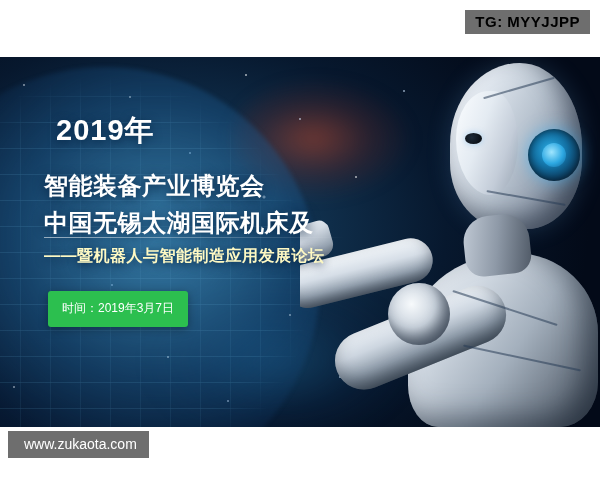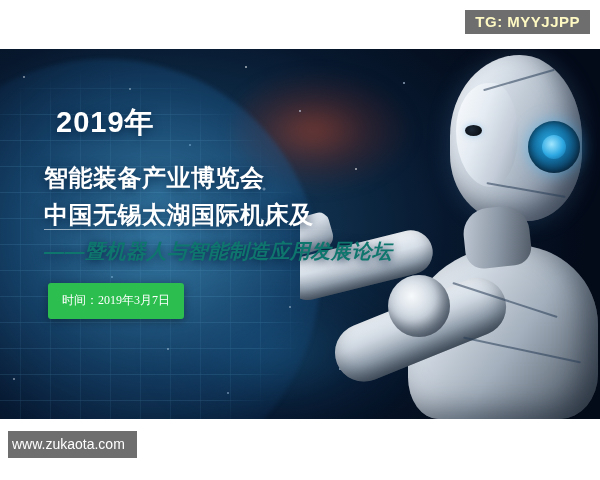--- a/index.html
+++ b/index.html
@@ -20,35 +20,35 @@
     background: #ffffff;
     overflow: hidden;
   }
 
   
   .tg-tag {
     position: absolute;
     top: 10px;
     right: 10px;
     background: #6e6e6e;
-    color: #fef9c3;
+    color: #000000;
     font-size: 15px;
     font-weight: bold;
     letter-spacing: 0.5px;
     padding: 4px 10px 5px 10px;
     line-height: 1;
     z-index: 40;
     font-family: "Liberation Sans", sans-serif;
   }
 
   
   .poster {
     position: absolute;
     left: 0;
-    top: 49px;
+    top: 57px;
     width: 600px;
     height: 370px;
     overflow: hidden;
     background: #030b1c;
   }
   
   .poster-bg {
     position: absolute;
     inset: 0;
     background:
@@ -282,61 +282,59 @@
     font-size: 24px;
     font-weight: bold;
     line-height: 37px;
     letter-spacing: 0.5px;
     text-shadow: 0 2px 12px rgba(0,25,55,0.85);
   }
   .p-sub {
     position: absolute;
     left: 44px;
     top: 189px;
-    color: #0f766e;
-    font-size: 20px;
+    color: #fef9c3;
+    font-size: 16px;
     font-weight: bold;
     letter-spacing: 0.5px;
     text-shadow: 0 2px 10px rgba(0,25,55,0.85);
-    font-style: italic;
   }
   .p-subline {
     position: absolute;
     left: 44px;
     top: 180px;
     width: 300px;
     height: 1px;
     background: linear-gradient(90deg, rgba(255,255,255,0.55), rgba(255,255,255,0.0));
   }
   .info-box {
     position: absolute;
     left: 48px;
     top: 234px;
     background: #2cbf4f;
     padding: 8px 14px 9px 14px;
     border-radius: 3px;
     box-shadow: 0 2px 10px rgba(0,0,0,0.35);
-    font-family: Liberation Serif, serif;
   }
   .info-line {
     color: #ffffff;
     font-size: 12px;
     line-height: 19px;
     white-space: nowrap;
   }
 
   
   .url-bar {
     position: absolute;
     left: 8px;
     bottom: 22px;
     background: #6e6e6e;
     color: #ffffff;
     font-size: 14px;
-    padding: 6px 12px 7px 4px;
+    padding: 6px 12px 7px 16px;
     line-height: 1;
     z-index: 40;
   }
 </style>
 </head>
 <body>
 
 <div id="page">
 
   <div class="tg-tag">TG: MYYJJPP</div>

